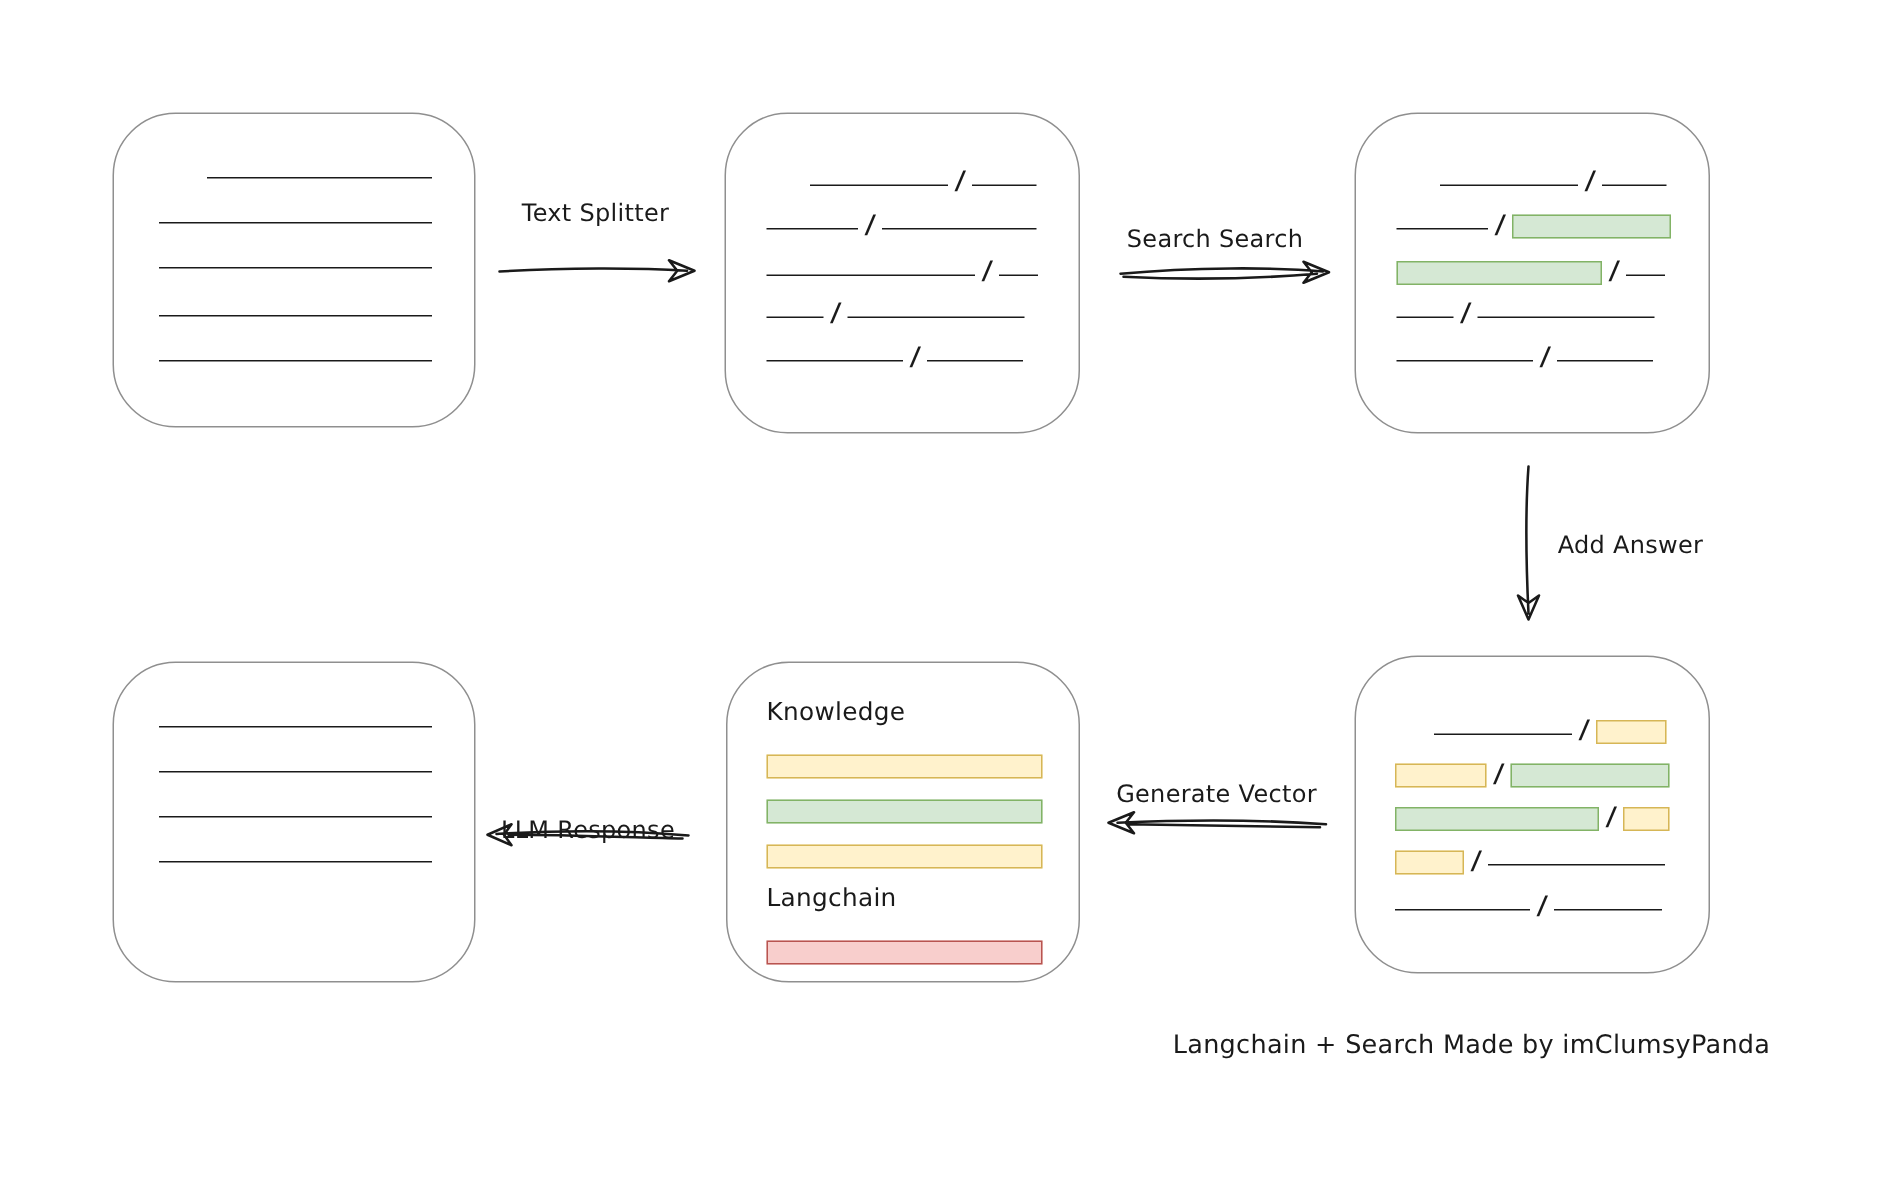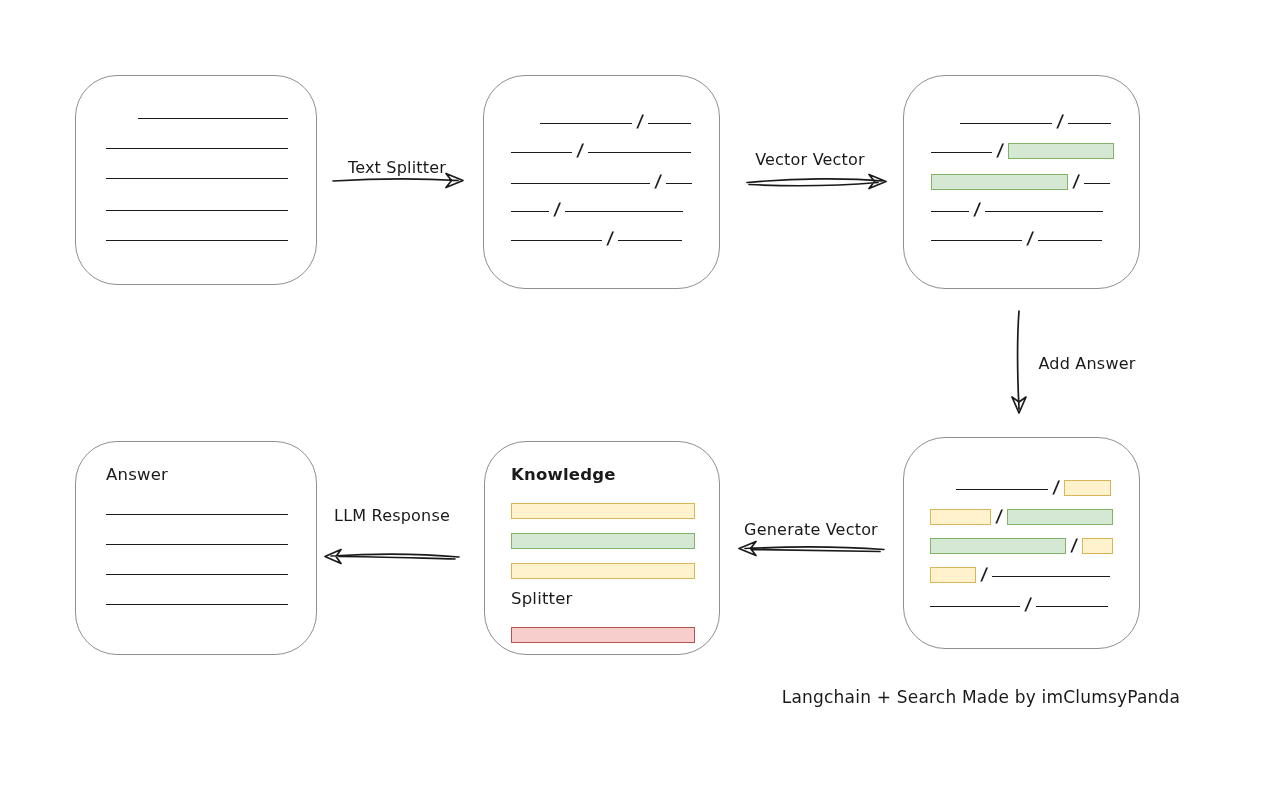--- a/index.html
+++ b/index.html
@@ -140,43 +140,40 @@
       <span class="slash">/</span>
       <div class="tline" style="width: 118px; border-bottom-color: rgb(26, 26, 26); margin-bottom: 3px;"></div>
     </div>
     <div class="row" style="height: 30px;">
       <div class="tline" style="width: 90px; border-bottom-color: rgb(26, 26, 26); margin-bottom: 3px;"></div>
       <span class="slash">/</span>
       <div class="tline" style="width: 72px; border-bottom-color: rgb(26, 26, 26); margin-bottom: 3px;"></div>
     </div>
   </div>
 <div class="panel" id="box-prompt">
-    <div class="row" style="height: 30px; font-weight: bold;">
+    <div class="row" style="height: 30px;">
       <div class="boxlabel">Knowledge</div>
     </div>
     <div class="row" style="height: 28px;">
       <div class="chunk" style="width: 184px; background: rgb(255, 242, 204); border-color: rgb(214, 182, 86);"></div>
     </div>
     <div class="row" style="height: 30px;">
       <div class="chunk" style="width: 184px; background: rgb(213, 232, 212); border-color: rgb(130, 179, 102);"></div>
     </div>
     <div class="row" style="height: 30px;">
       <div class="chunk" style="width: 184px; background: rgb(255, 242, 204); border-color: rgb(214, 182, 86);"></div>
     </div>
     <div class="row" style="height: 36px;">
-      <div class="boxlabel">Splitter</div>
+      <div class="boxlabel">Langchain</div>
     </div>
     <div class="row" style="height: 28px;">
       <div class="chunk" style="width: 184px; background: rgb(248, 206, 204); border-color: rgb(184, 84, 80);"></div>
     </div>
   </div>
 <div class="panel" id="box-answer">
-    <div class="row" style="height: 30px;">
-      <div class="boxlabel">Answer</div>
-    </div>
     <div class="row" style="height: 30px;">
       <div class="tline" style="width: 182px; border-bottom-color: rgb(26, 26, 26); margin-bottom: 3px;"></div>
     </div>
     <div class="row" style="height: 30px;">
       <div class="tline" style="width: 182px; border-bottom-color: rgb(26, 26, 26); margin-bottom: 3px;"></div>
     </div>
     <div class="row" style="height: 30px;">
       <div class="tline" style="width: 182px; border-bottom-color: rgb(26, 26, 26); margin-bottom: 3px;"></div>
     </div>
     <div class="row" style="height: 30px;">
@@ -190,19 +187,19 @@
 
   <path d="M747,182.5 C795,178 850,178 882,181 M749,184.5 C800,187 848,185 878,182.5 M869,174.5 L886,181.5 L869,188.5 L874.5,181.5 Z"></path>
 
   <path d="M1019,311 C1016.5,345 1017.5,378 1019,409 M1012,397 L1019,413 L1026,397 L1019,402 Z"></path>
 
   <path d="M884,549.5 C835,546 788,546.5 745,548.5 M880,551.5 C835,551 790,550 752,549.5 M756,541.5 L739,548.5 L756,555.5 L750.5,548.5 Z"></path>
 
   <path d="M459,557 C420,553.5 372,553.5 331,556 M455,559 C415,558 375,556.5 339,556.5 M341,549.5 L325,556.5 L341,563.5 L336,556.5 Z"></path>
 </svg>
 
-<div class="arrow-label" style="left:397px;top:167px">Text Splitter</div>
-<div class="arrow-label" style="left:810px;top:159px">Vector Vector</div>
+<div class="arrow-label" style="left:397px;top:142px">Text Splitter</div>
+<div class="arrow-label" style="left:810px;top:159px">Search Search</div>
 <div class="arrow-label" style="left:1087px;top:363px">Add Answer</div>
 <div class="arrow-label" style="left:811px;top:529px">Generate Vector</div>
-<div class="arrow-label" style="left:392px;top:515px">LLM Response</div>
+<div class="arrow-label" style="left:392px;top:553px">LLM Response</div>
 
 <div id="caption">Langchain + Search Made by imClumsyPanda</div>
 
 </body></html>

